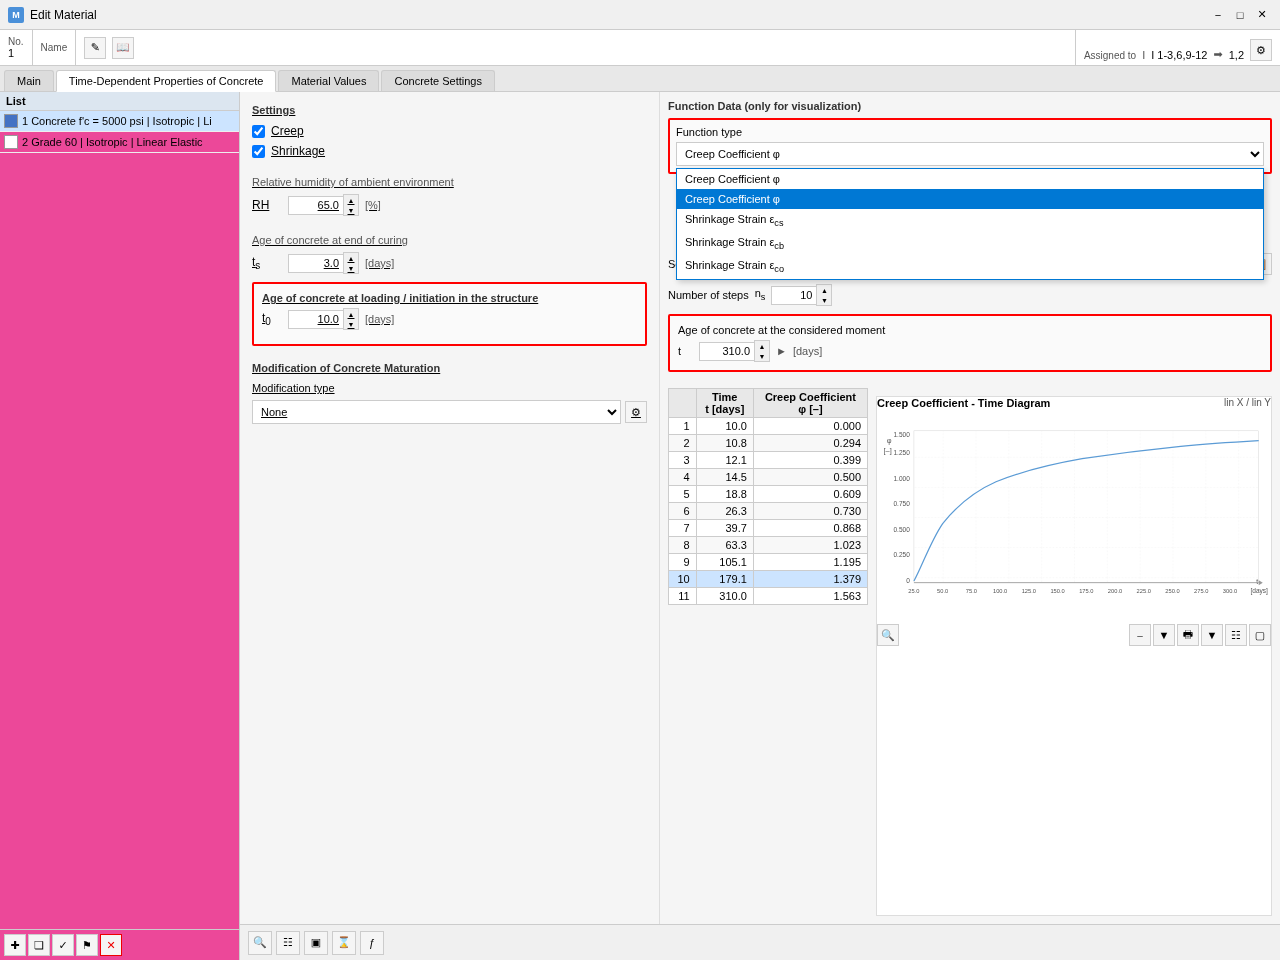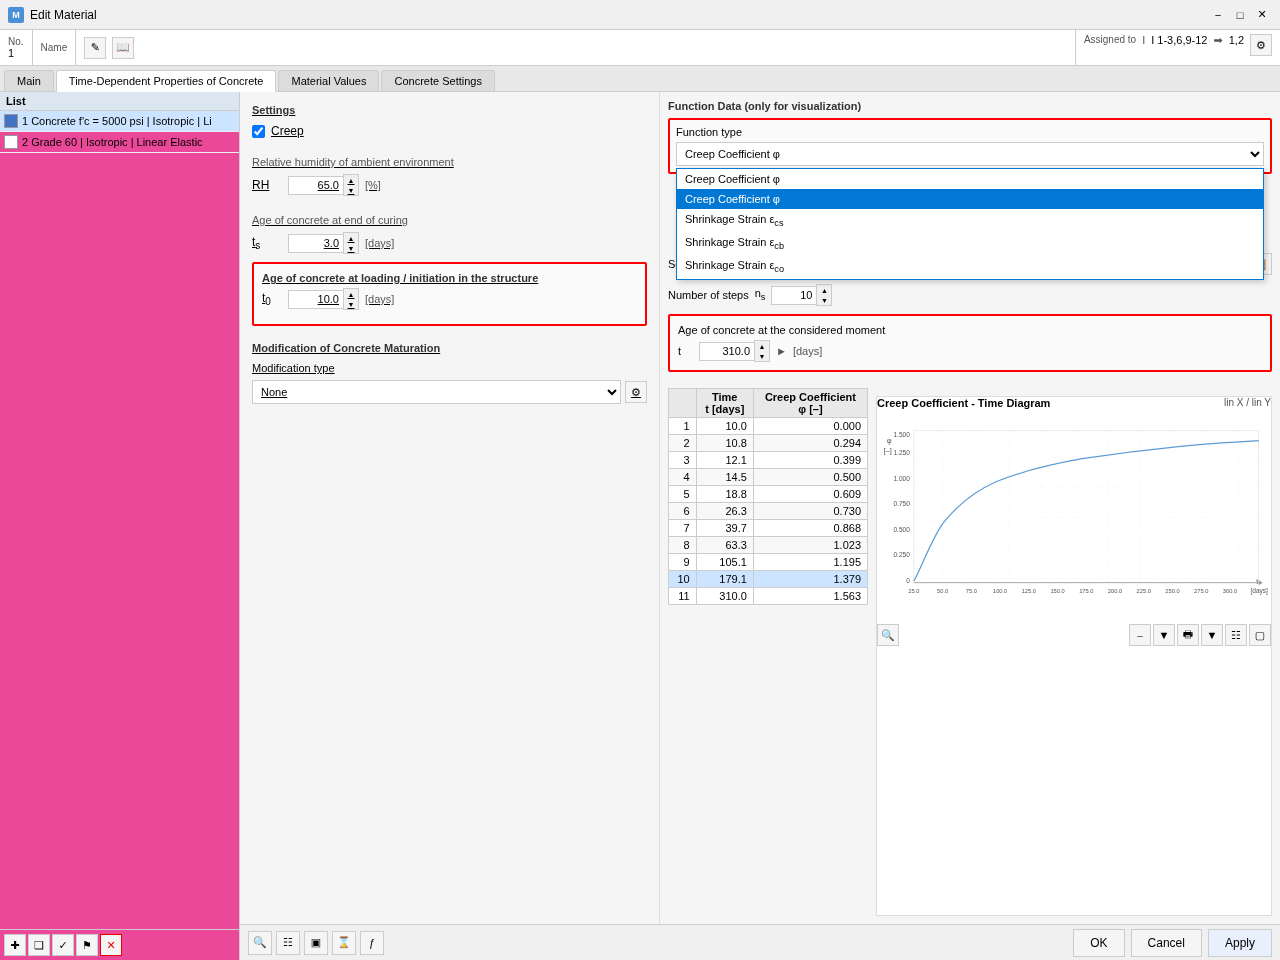--- a/index.html
+++ b/index.html
@@ -44,21 +44,21 @@
     
     .right-panel { flex: 1; display: flex; flex-direction: column; background: #f5f5f5; overflow: hidden; }
     
     
     .info-bar { background: #fff; border-bottom: 1px solid #ccc; display: flex; align-items: stretch; min-height: 36px; }
     .info-section { padding: 4px 8px; border-right: 1px solid #ccc; display: flex; flex-direction: column; justify-content: center; }
     .info-label { font-size: 10px; color: #555; }
     .info-value { font-size: 11px; }
     .info-name-field { flex: 1; padding: 4px 8px; display: flex; align-items: center; gap: 6px; }
     .name-input { flex: 1; height: 22px; border: 1px solid #ccc; padding: 2px 6px; font-size: 12px; }
-    .info-assigned { padding: 4px 8px; border-left: 1px solid #ccc; display: flex; align-items: flex-start; gap: 6px; min-width: 200px; }
+    .info-assigned { padding: 4px 8px; border-left: 1px solid #ccc; display: flex; align-items: flex-end; gap: 6px; min-width: 200px; }
     .assigned-value { font-size: 11px; }
     .assigned-icon { color: #555; font-size: 11px; }
 
     
     .tabs { background: #e8e8e8; border-bottom: 1px solid #ccc; display: flex; padding: 4px 4px 0; gap: 2px; }
     .tab { padding: 4px 12px; border: 1px solid #ccc; border-bottom: none; background: #dcdcdc; cursor: pointer; font-size: 11px; border-radius: 3px 3px 0 0; }
     .tab.active { background: #fff; border-bottom: 1px solid #fff; margin-bottom: -1px; }
 
     
     .panel-content { flex: 1; display: flex; overflow: hidden; }
@@ -218,20 +218,24 @@
     <div class="right-panel">
       <div class="panel-content">
 
         <div class="settings-panel">
           <div class="section-title">Settings</div>
 
           <div class="checkbox-row">
             <input type="checkbox" checked="" style="">
             <label class="checkbox-label">Creep</label>
           </div>
+          <div class="checkbox-row">
+            <input type="checkbox" checked="" style="">
+            <label class="checkbox-label">Shrinkage</label>
+          </div>
 
           <div style="height:12px;"></div>
           <div style="font-size:11px; color:#555; margin-bottom:6px;">Relative humidity of ambient environment</div>
           <div class="field-row">
             <span class="field-label">RH</span>
             <div class="spin-input">
               <input type="text" class="field-input" style="width: 55px; border-right: none;" value="65.0">
               <div class="spin-btns">
                 <button class="spin-btn">▲</button>
                 <button class="spin-btn">▼</button>
@@ -490,21 +494,16 @@
       </div>
 
       <div class="bottom-bar">
         <div class="bottom-left">
           <button class="bottom-btn">🔍</button>
           <button class="bottom-btn">☷</button>
           <button class="bottom-btn">▣</button>
           <button class="bottom-btn">⌛</button>
           <button class="bottom-btn">ƒ</button>
         </div>
-        <div class="bottom-right">
-          <button class="action-btn">OK</button>
-          <button class="action-btn">Cancel</button>
-          <button class="action-btn primary">Apply</button>
-        </div>
       </div>
     </div>
   </div>
 </div>
 
 </body></html>

